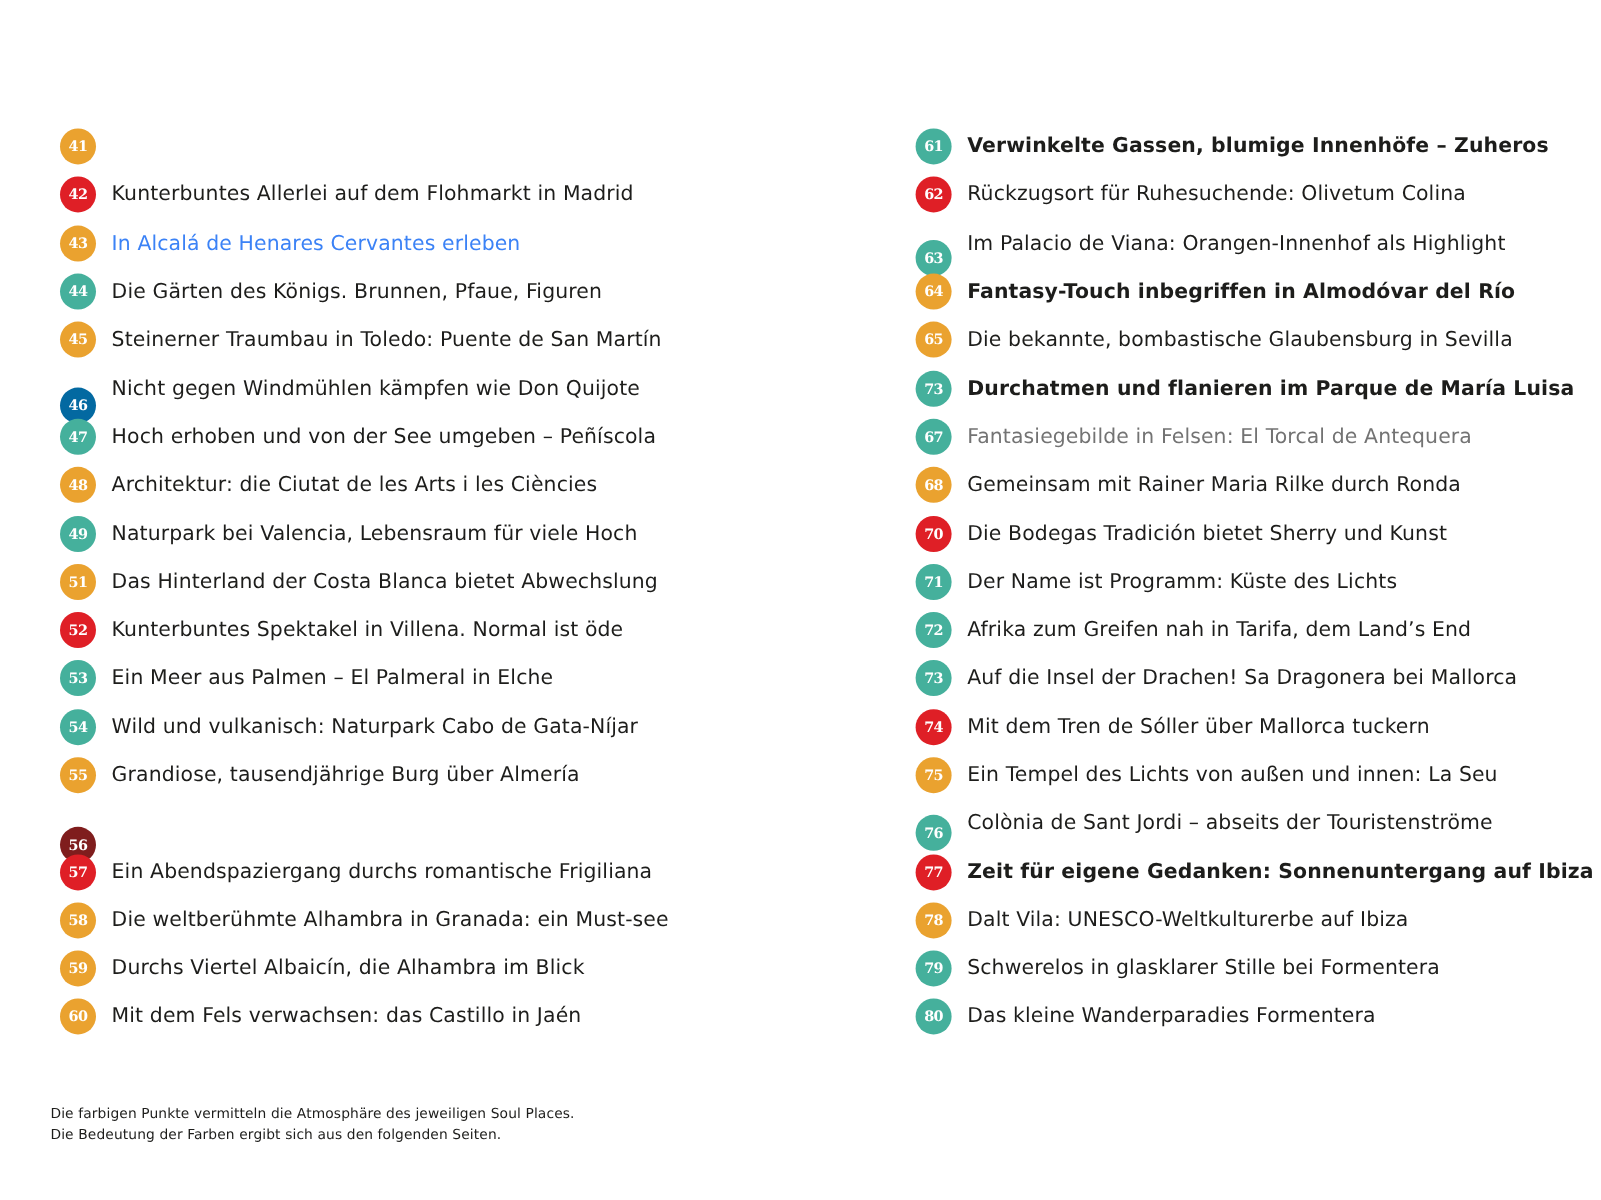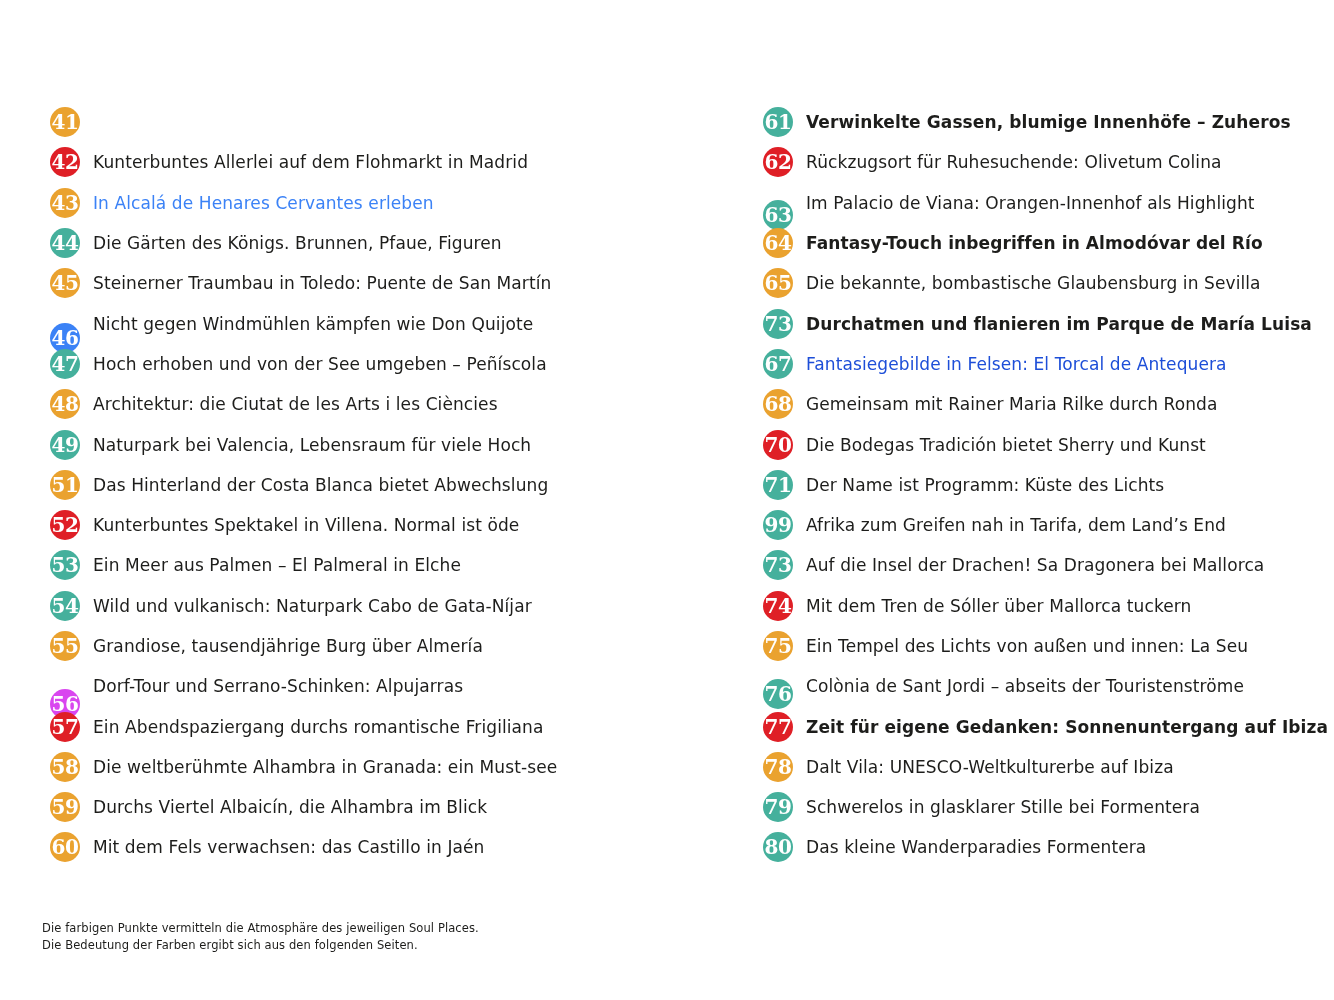--- a/index.html
+++ b/index.html
@@ -33,21 +33,21 @@
     flex: 0 0 30px;
     width: 30px;
     height: 30px;
     border-radius: 50%;
     display: flex;
     align-items: center;
     justify-content: center;
     color: #ffffff;
     font-family: "DejaVu Serif", "Liberation Serif", serif;
     font-weight: 700;
-    font-size: 20px;
+    font-size: 12px;
     letter-spacing: -0.5px;
     line-height: 1;
     user-select: none;
   }
   .label {
     font-size: 17px;
     color: #1d1d1b;
     letter-spacing: 0.1px;
     white-space: nowrap;
     font-weight: 400;
@@ -81,21 +81,21 @@
       </div>
       <div class="row">
         <span class="badge" style="background: rgb(69, 176, 156); color: rgb(255, 255, 255);">44</span>
         <span class="label" style="color: rgb(29, 29, 27);">Die Gärten des Königs. Brunnen, Pfaue, Figuren</span>
       </div>
       <div class="row">
         <span class="badge" style="background: rgb(234, 162, 47); color: rgb(255, 255, 255);">45</span>
         <span class="label" style="color: rgb(29, 29, 27);">Steinerner Traumbau in Toledo: Puente de San Martín</span>
       </div>
       <div class="row">
-        <span class="badge" style="background: #3b82f6; color: rgb(255, 255, 255); margin-top: 29px;">46</span>
+        <span class="badge" style="background: #0369a1; color: rgb(255, 255, 255); margin-top: 29px;">46</span>
         <span class="label" style="color: rgb(29, 29, 27);">Nicht gegen Windmühlen kämpfen wie Don Quijote</span>
       </div>
       <div class="row">
         <span class="badge" style="background: rgb(69, 176, 156); color: rgb(255, 255, 255);">47</span>
         <span class="label" style="color: rgb(29, 29, 27);">Hoch erhoben und von der See umgeben – Peñíscola</span>
       </div>
       <div class="row">
         <span class="badge" style="background: rgb(234, 162, 47); color: rgb(255, 255, 255);">48</span>
         <span class="label" style="color: rgb(29, 29, 27);">Architektur: die Ciutat de les Arts i les Ciències</span>
       </div>
@@ -117,22 +117,21 @@
       </div>
       <div class="row">
         <span class="badge" style="background: rgb(69, 176, 156); color: rgb(255, 255, 255);">54</span>
         <span class="label" style="color: rgb(29, 29, 27);">Wild und vulkanisch: Naturpark Cabo de Gata-Níjar</span>
       </div>
       <div class="row">
         <span class="badge" style="background: rgb(234, 162, 47); color: rgb(255, 255, 255);">55</span>
         <span class="label" style="color: rgb(29, 29, 27);">Grandiose, tausendjährige Burg über Almería</span>
       </div>
       <div class="row">
-        <span class="badge" style="background: #d946ef; color: rgb(255, 255, 255); margin-top: 36px;">56</span>
-        <span class="label" style="color: rgb(29, 29, 27);">Dorf-Tour und Serrano-Schinken: Alpujarras</span>
+        <span class="badge" style="background: #7f1d1d; color: rgb(255, 255, 255); margin-top: 36px;">56</span>
       </div>
       <div class="row">
         <span class="badge" style="background: rgb(223, 31, 38); color: rgb(255, 255, 255);">57</span>
         <span class="label" style="color: rgb(29, 29, 27);">Ein Abendspaziergang durchs romantische Frigiliana</span>
       </div>
       <div class="row">
         <span class="badge" style="background: rgb(234, 162, 47); color: rgb(255, 255, 255);">58</span>
         <span class="label" style="color: rgb(29, 29, 27);">Die weltberühmte Alhambra in Granada: ein Must-see</span>
       </div>
       <div class="row">
@@ -164,36 +163,36 @@
       <div class="row">
         <span class="badge" style="background: rgb(234, 162, 47); color: rgb(255, 255, 255);">65</span>
         <span class="label" style="color: rgb(29, 29, 27);">Die bekannte, bombastische Glaubensburg in Sevilla</span>
       </div>
       <div class="row">
         <span class="badge" style="background: rgb(69, 176, 156); color: rgb(255, 255, 255);">73</span>
         <span class="label bold" style="color: rgb(29, 29, 27);">Durchatmen und flanieren im Parque de María Luisa</span>
       </div>
       <div class="row">
         <span class="badge" style="background: rgb(69, 176, 156); color: rgb(255, 255, 255);">67</span>
-        <span class="label" style="color: #1d4ed8;">Fantasiegebilde in Felsen: El Torcal de Antequera</span>
+        <span class="label" style="color: #737373;">Fantasiegebilde in Felsen: El Torcal de Antequera</span>
       </div>
       <div class="row">
         <span class="badge" style="background: rgb(234, 162, 47); color: rgb(255, 255, 255);">68</span>
         <span class="label" style="color: rgb(29, 29, 27);">Gemeinsam mit Rainer Maria Rilke durch Ronda</span>
       </div>
       <div class="row">
         <span class="badge" style="background: rgb(223, 31, 38); color: rgb(255, 255, 255);">70</span>
         <span class="label" style="color: rgb(29, 29, 27);">Die Bodegas Tradición bietet Sherry und Kunst</span>
       </div>
       <div class="row">
         <span class="badge" style="background: rgb(69, 176, 156); color: rgb(255, 255, 255);">71</span>
         <span class="label" style="color: rgb(29, 29, 27);">Der Name ist Programm: Küste des Lichts</span>
       </div>
       <div class="row">
-        <span class="badge" style="background: rgb(69, 176, 156); color: rgb(255, 255, 255);">99</span>
+        <span class="badge" style="background: rgb(69, 176, 156); color: rgb(255, 255, 255);">72</span>
         <span class="label" style="color: rgb(29, 29, 27);">Afrika zum Greifen nah in Tarifa, dem Land’s End</span>
       </div>
       <div class="row">
         <span class="badge" style="background: rgb(69, 176, 156); color: rgb(255, 255, 255);">73</span>
         <span class="label" style="color: rgb(29, 29, 27);">Auf die Insel der Drachen! Sa Dragonera bei Mallorca</span>
       </div>
       <div class="row">
         <span class="badge" style="background: rgb(223, 31, 38); color: rgb(255, 255, 255);">74</span>
         <span class="label" style="color: rgb(29, 29, 27);">Mit dem Tren de Sóller über Mallorca tuckern</span>
       </div>

